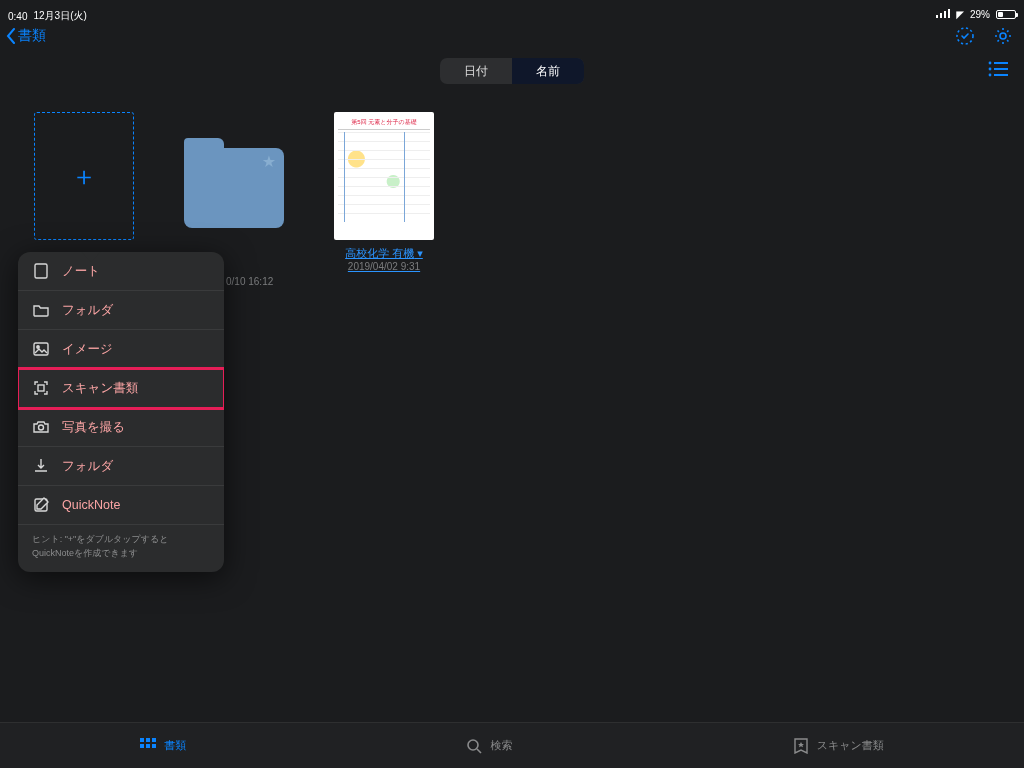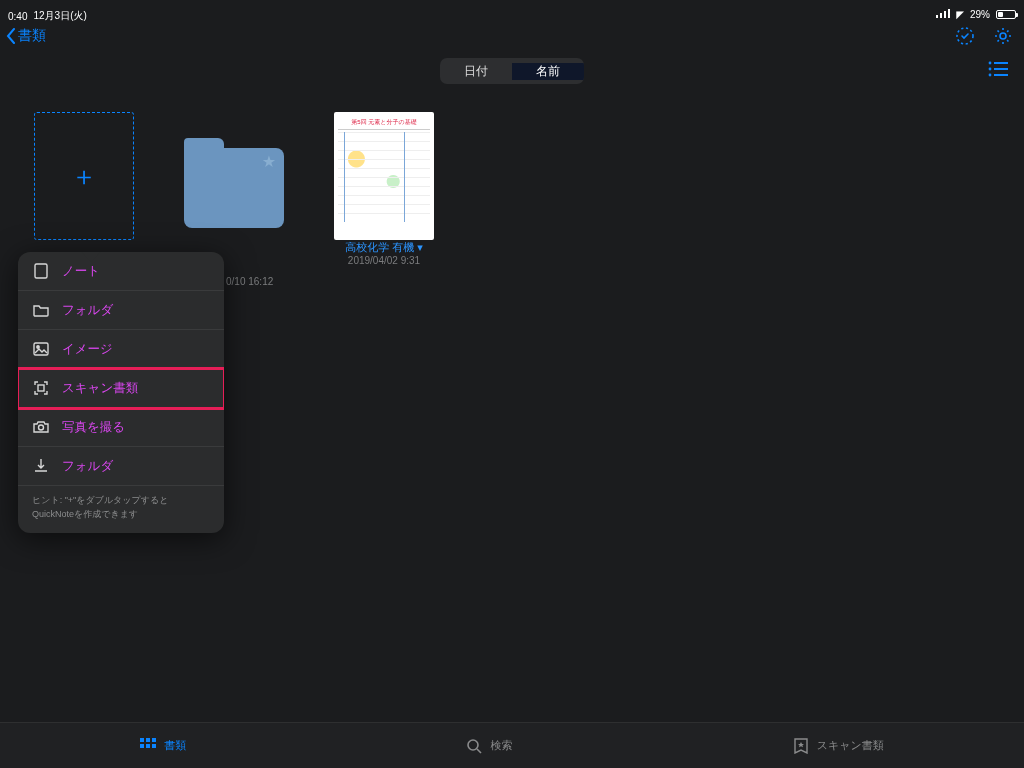--- a/index.html
+++ b/index.html
@@ -15,51 +15,51 @@
 
   
   .navbar { height:36px; display:flex; align-items:center; position:relative; }
   .back { display:flex; align-items:center; gap:2px; color:#0a84ff; font-size:14px; padding-left:6px; cursor:pointer;}
   .navtitle { position:absolute; left:0; right:0; text-align:center; font-size:15px; font-weight:600; color:#fff; pointer-events:none;}
   .navright { position:absolute; right:10px; display:flex; gap:16px; align-items:center; }
   .iconbtn { width:22px; height:22px; display:flex; align-items:center; justify-content:center; cursor:pointer; color:#0a84ff;}
 
   
   .segrow { height:34px; position:relative; display:flex; align-items:center; justify-content:center; }
-  .seg { display:flex; background:#2d2e30; border-radius:7px; overflow:hidden; height:26px;align-items:center;}
+  .seg { display:flex; background:#2d2e30; border-radius:7px; overflow:hidden; height:26px;}
   .seg div { width:72px; display:flex; align-items:center; justify-content:center; font-size:12px; color:#ddd; cursor:pointer;}
   .seg .active { background:#0f172a; color:#fff;}
   .listtoggle { position:absolute; right:16px; color:#0a84ff; cursor:pointer;}
 
   
   .grid { padding:24px 34px; display:flex; gap:40px; align-items:flex-start;}
   .tile { width:110px; text-align:center; }
   .addtile { width:100px; height:128px; border:1.5px dashed #0a84ff; border-radius:3px; display:flex; align-items:center; justify-content:center; cursor:pointer;}
   .plus { color:#0a84ff; font-size:26px; font-weight:300;}
   .foldertile { width:110px; padding-top:36px; }
   .folder { width:100px; height:80px; background:#6b95bf; border-radius:4px 8px 8px 8px; position:relative; cursor:pointer;}
   .folder::before { content:""; position:absolute; top:-10px; left:0; width:40px; height:14px; background:#6b95bf; border-radius:4px 6px 0 0;}
   .folder .star { position:absolute; right:8px; top:4px; color:#88aed0; font-size:16px;}
-  .caption { font-size:11px; color:#2b94ff; line-height:1.3;}
+  .caption { margin-top:6px; font-size:11px; color:#2b94ff; line-height:1.3;text-decoration:underline;}
   .caption .time { color:#7b7c7e; font-size:10px; display:block;}
   .notetile { width:100px; }
   .note { width:100px; height:128px; background:#fff; border-radius:2px; padding:6px 4px; cursor:pointer; position:relative; overflow:hidden;}
   .note .ttl { color:#d24; font-size:6px; border-bottom:1px solid #ccc; padding-bottom:2px;}
   .note .scrib { height:90px; background:
     linear-gradient(#eee 1px, transparent 1px) 0 0/100% 9px,
     radial-gradient(circle at 20% 30%, #ffe28a 0 8px, transparent 9px),
     radial-gradient(circle at 60% 55%, #c8f0c8 0 6px, transparent 7px);
     position:relative; margin-top:2px;}
   .note .scrib::after{content:""; position:absolute; inset:0; background:
     linear-gradient(90deg,#7aa6d8 0 1px,transparent 1px) 6px 8px/60px 12px;}
 
   
   .popover { position:absolute; left:18px; top:252px; width:206px; background:#2b2c2d; border-radius:12px; box-shadow:0 6px 30px rgba(0,0,0,.6); overflow:hidden;}
   .popover::before { content:""; position:absolute; top:-7px; left:66px; width:14px; height:14px; background:#2b2c2d; transform:rotate(45deg);}
-  .prow { display:flex; align-items:center; gap:12px; padding:10px 14px; font-size:12.5px; color:#d946ef; border-bottom:1px solid #3a3b3c; cursor:pointer;}
+  .prow { display:flex; align-items:center; gap:12px; padding:10px 14px; font-size:12.5px; color:#fca5a5; border-bottom:1px solid #3a3b3c; cursor:pointer;}
   .prow:last-of-type { border-bottom:none;}
   .prow svg, .prow .ic { width:18px; height:18px; flex:0 0 18px; stroke:#d7d7d7; fill:none; stroke-width:1.4; display:flex; align-items:center; justify-content:center; color:#d7d7d7;}
   .prow.highlight { outline:3px solid #e61e57; outline-offset:-1px; position:relative; z-index:2;}
   .hint { padding:8px 14px 12px; font-size:9px; color:#8b8c8d; line-height:1.5;}
 
   
   .tabbar { position:absolute; bottom:0; left:0; right:0; height:46px; background:#202123; display:flex; align-items:center; justify-content:space-around; border-top:1px solid #2e2f30;}
   .tab { display:flex; align-items:center; gap:8px; font-size:11px; color:#8a8b8c; cursor:pointer;}
   .tab.active { color:#0a84ff;}
   .tab .ic { width:16px; height:16px; display:flex; align-items:center; justify-content:center;}
@@ -187,20 +187,27 @@
         <path d="M2 6h3l1-2h6l1 2h3v8H2z"></path>
         <circle cx="9" cy="9.5" r="2.5"></circle>
       </svg>
     <span>写真を撮る</span>
   </div>
   <div class="prow">
     <svg viewBox="0 0 18 18">
         <path d="M9 2v9M6 8l3 3 3-3M3 14h12"></path>
       </svg>
     <span>フォルダ</span>
+  </div>
+  <div class="prow">
+    <svg viewBox="0 0 18 18">
+        <rect x="3" y="3" width="12" height="12" rx="1.5"></rect>
+        <path d="M12 2l4 4-7 7H5v-4z" fill="#2b2c2d"></path>
+      </svg>
+    <span>QuickNote</span>
   </div>
   <div class="hint">ヒント: "+"をダブルタップするとQuickNoteを作成できます</div>
 </div>
 
 <div class="tabbar">
   <div class="tab active">
     <span class="ic">
       <svg width="16" height="16" viewBox="0 0 16 16">
           <rect x="0" y="0" width="4" height="4" fill="#0a84ff"></rect>
           <rect x="6" y="0" width="4" height="4" fill="#0a84ff"></rect>

